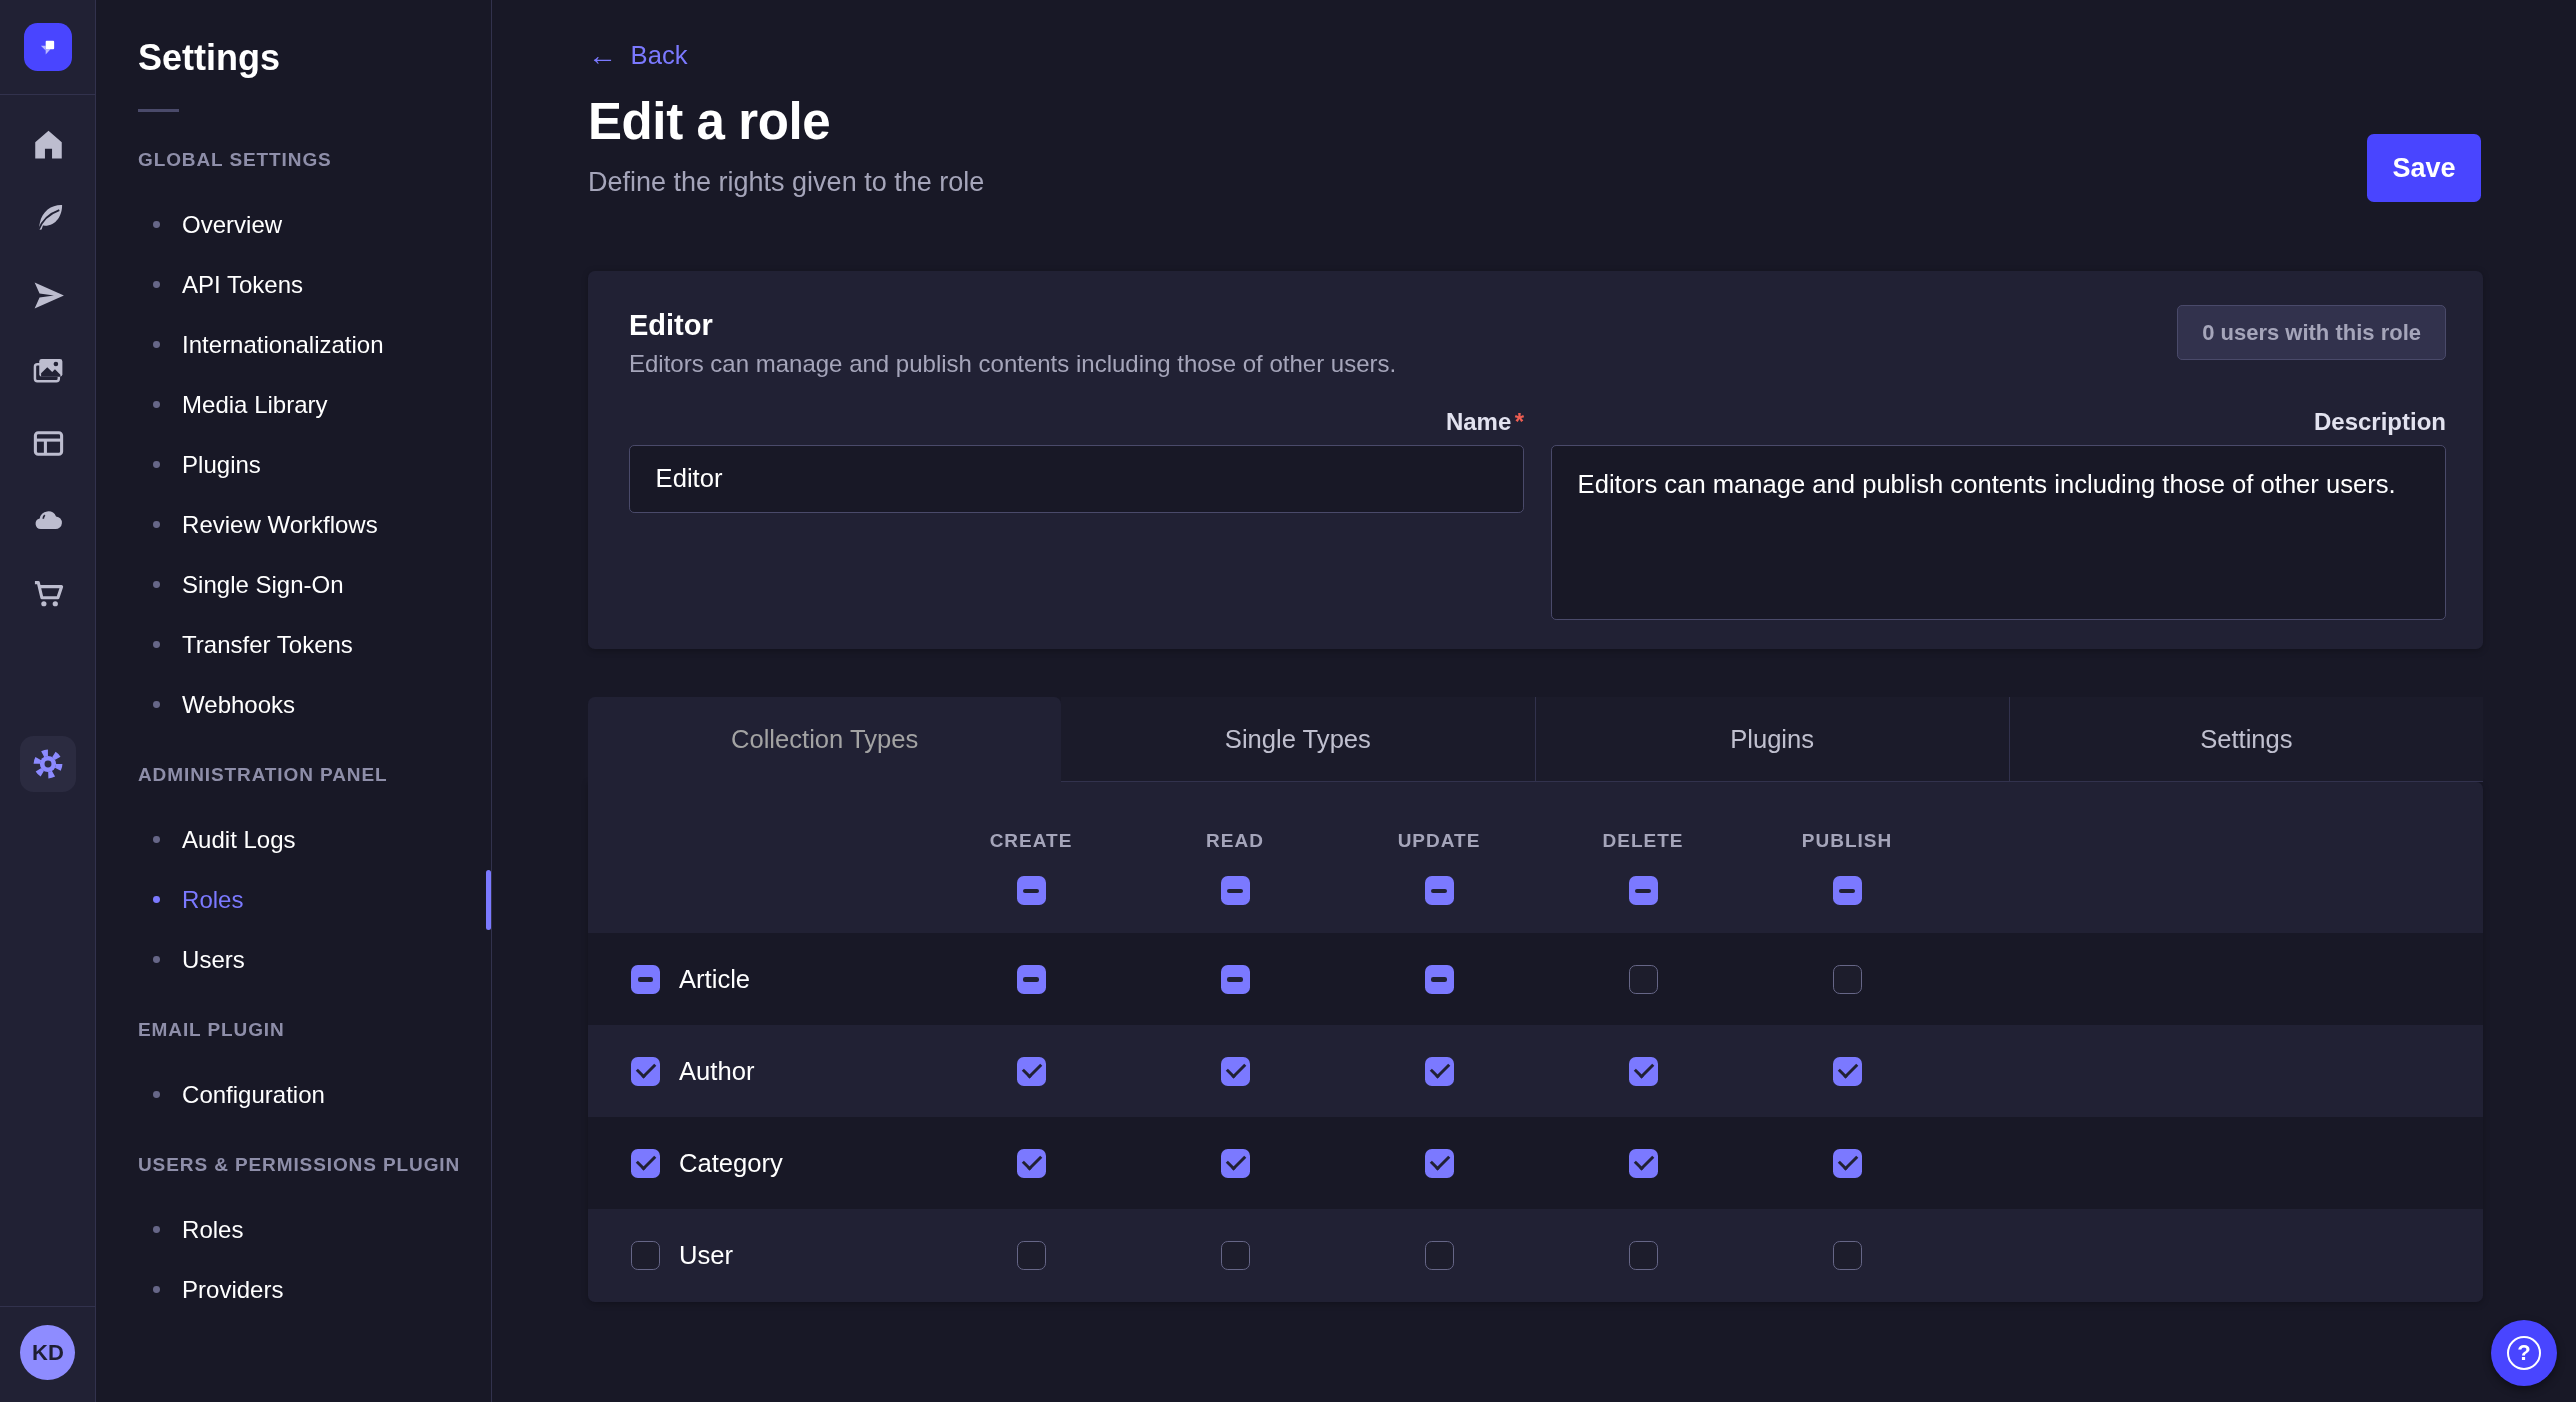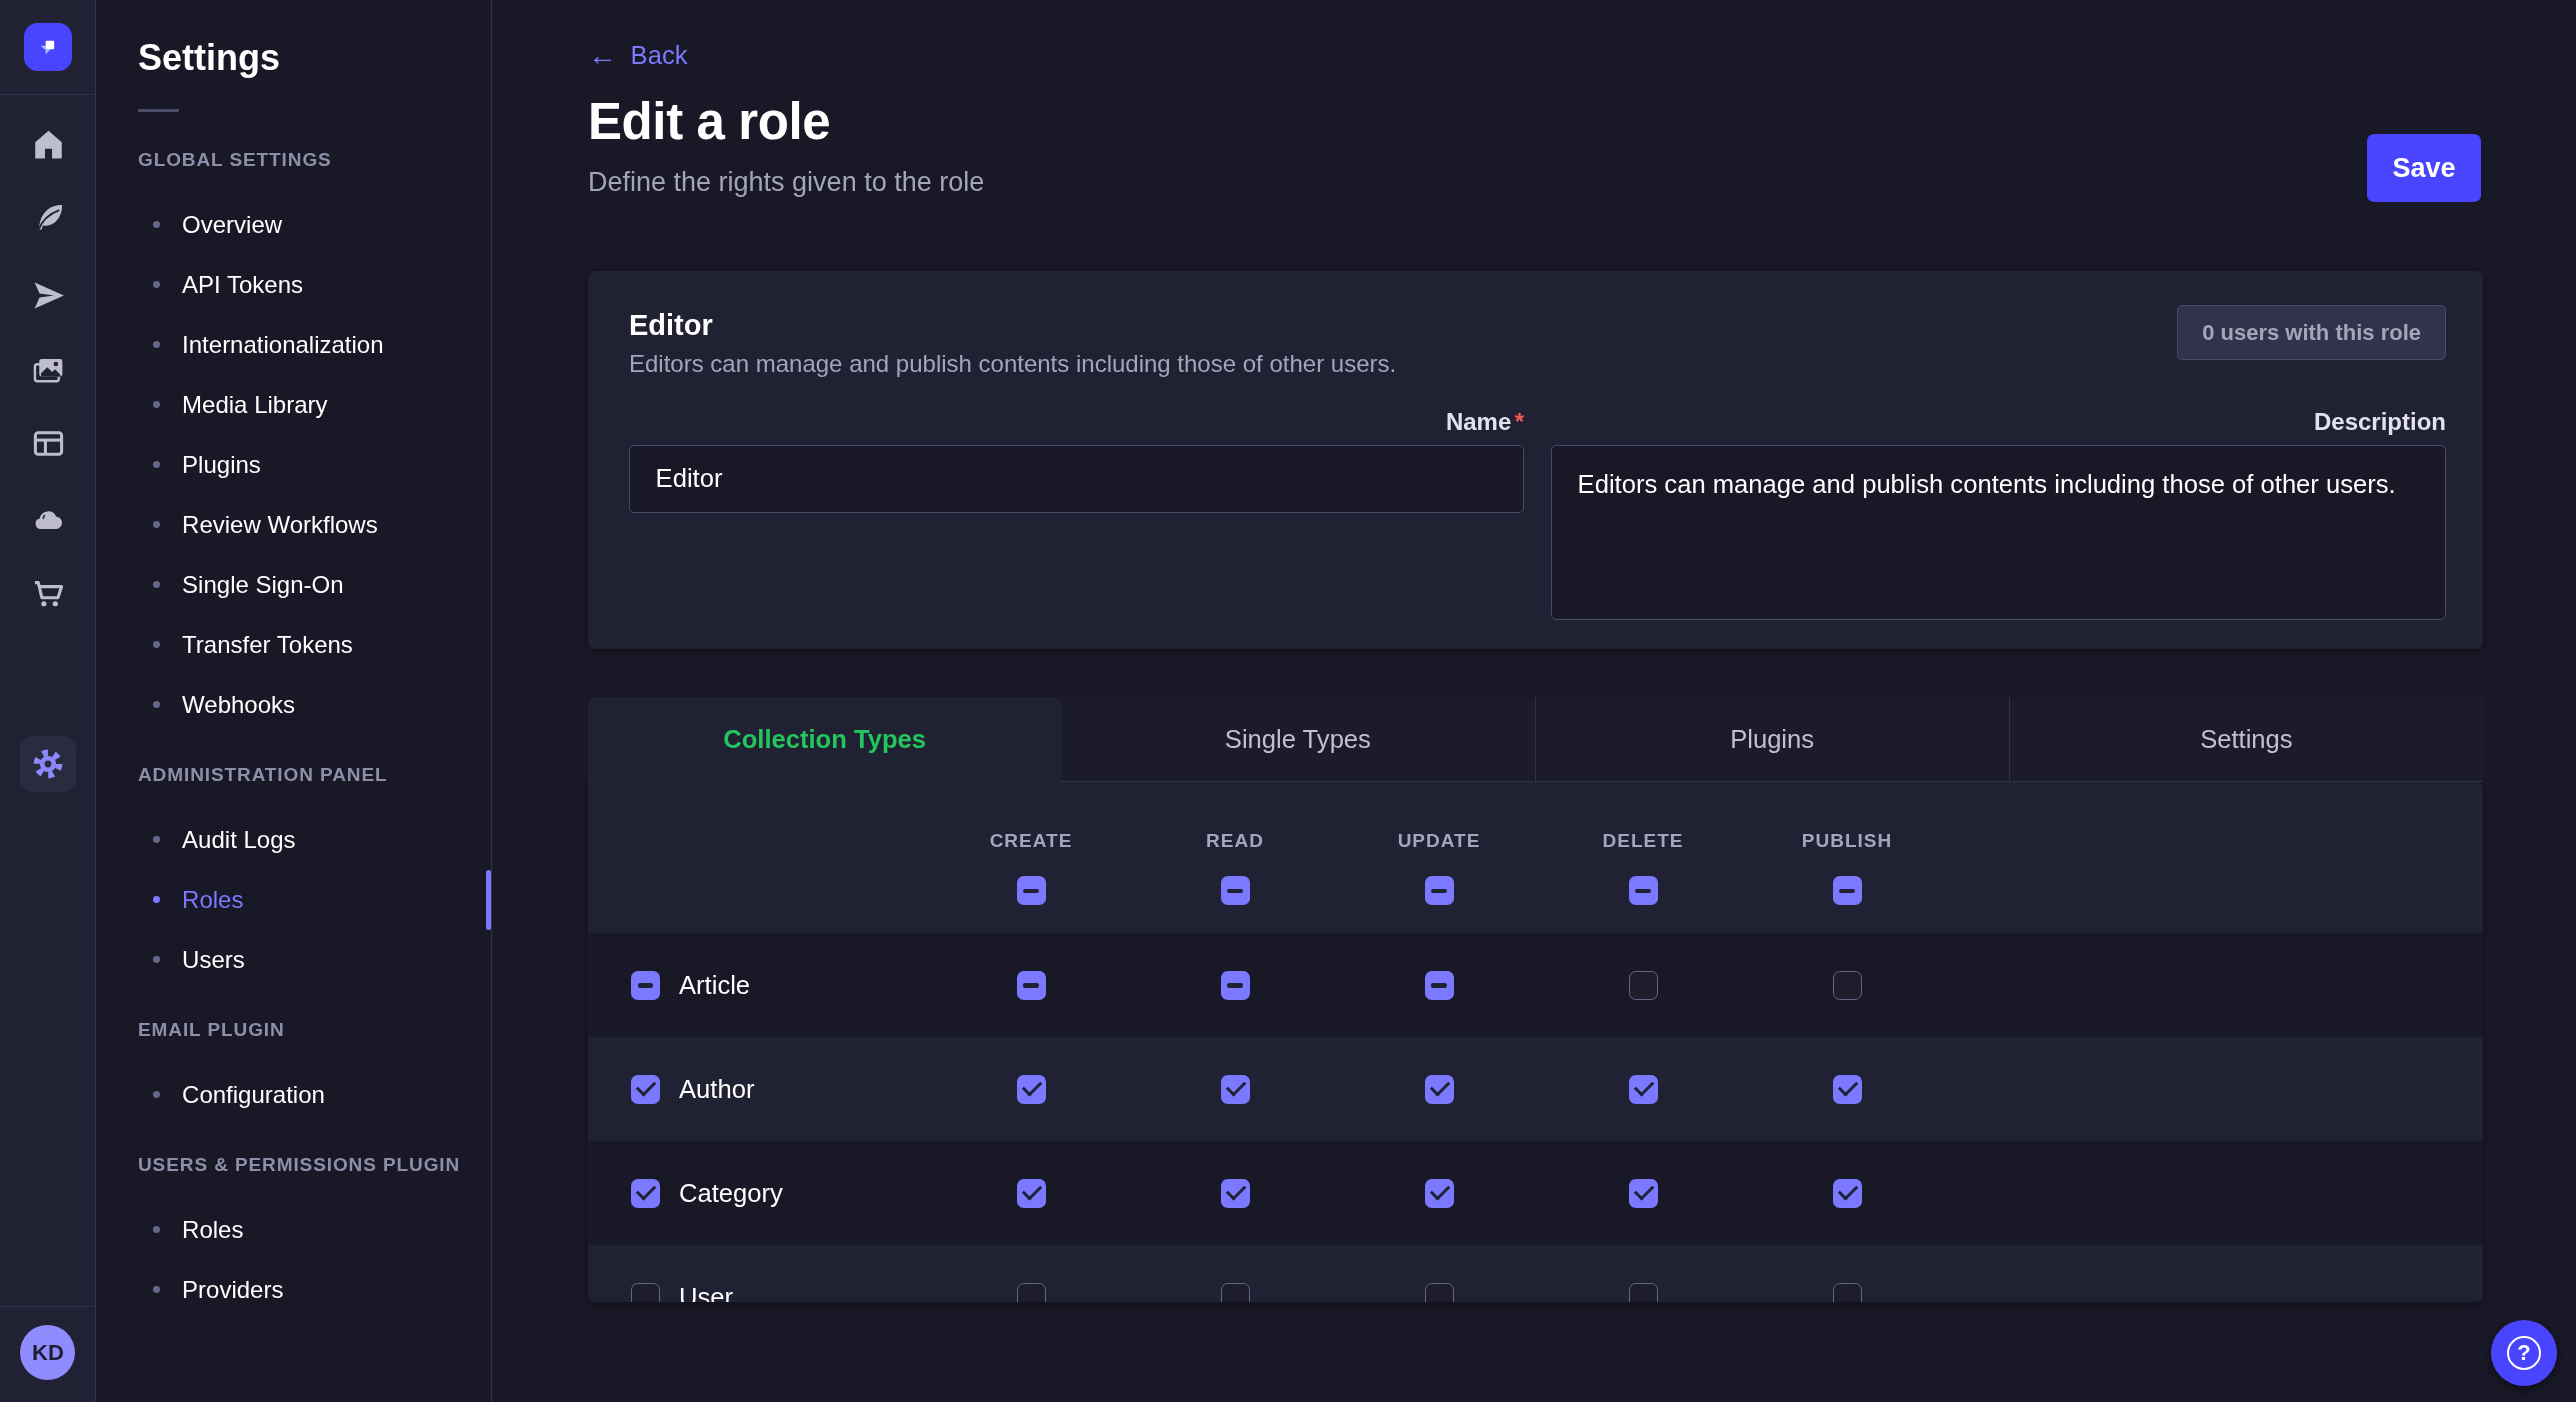--- a/index.html
+++ b/index.html
@@ -109,39 +109,39 @@
   }
 
   
   .perm-card { position:absolute; left:95px; top:697px; width:1895px; }
   .tabs { display:flex; height:85px; }
   .tab {
     flex:1; display:flex; align-items:center; justify-content:center;
     font-size:25.6px; cursor:pointer;
   }
   .tab.active {
-    background:#212134; color:#22c55e; font-weight:700;
+    background:#212134; color:#a3a3a3; font-weight:400;
     border-radius:6.8px 6.8px 0 0;
   }
   .tab:not(.active) {
     background:#1b1b2a; color:#c0c0cf;
     border-bottom:0.9px solid #32324d;
   }
   .tab.sep { border-left:0.9px solid #32324d; }
   .perm-panel {
     background:#212134; border-radius:0 6.8px 6.8px 6.8px; height:520px;
     box-shadow:0 1.7px 6.8px rgba(0,0,0,0.25); overflow:hidden;
   }
   .perm-grid { display:grid; grid-template-columns:341px repeat(5,204px) 1fr; align-items:center; }
   .perm-header { height:151px; align-items:start; }
   .perm-header .col-head {
     padding-top:48px; display:flex; flex-direction:column; align-items:center; gap:24px;
   }
   .col-head-label { font-size:19px; font-weight:bold; letter-spacing:1px; color:#a5a5ba; }
-  .perm-row { height:104px; }
+  .perm-row { height:92px; }
   .perm-row.dark { background:#181826; }
   .row-label-cell { display:flex; align-items:center; gap:19px; padding-left:43px; }
   .row-label { font-size:25.6px; color:#ffffff; }
   .cb-cell { display:flex; justify-content:center; }
 
   
   .cb { width:29px; height:29px; border-radius:6.8px; position:relative; flex:none; display:inline-block; cursor:pointer; }
   .cb.unchecked { background:#1d1d2c; border:0.9px solid #666687; }
   .cb.checked, .cb.indeterminate { background:#7b79ff; }
   .cb.checked::after {

